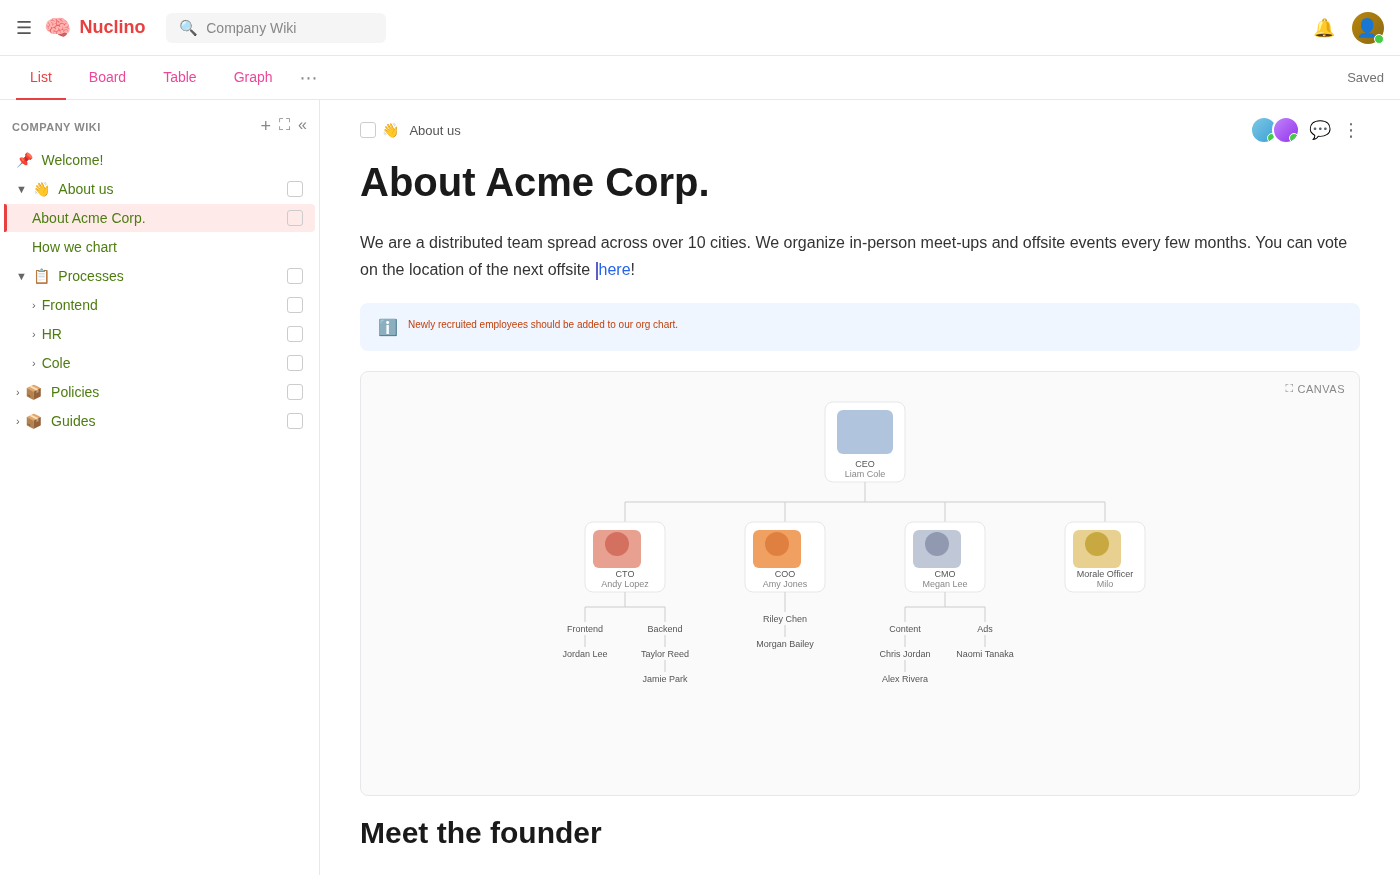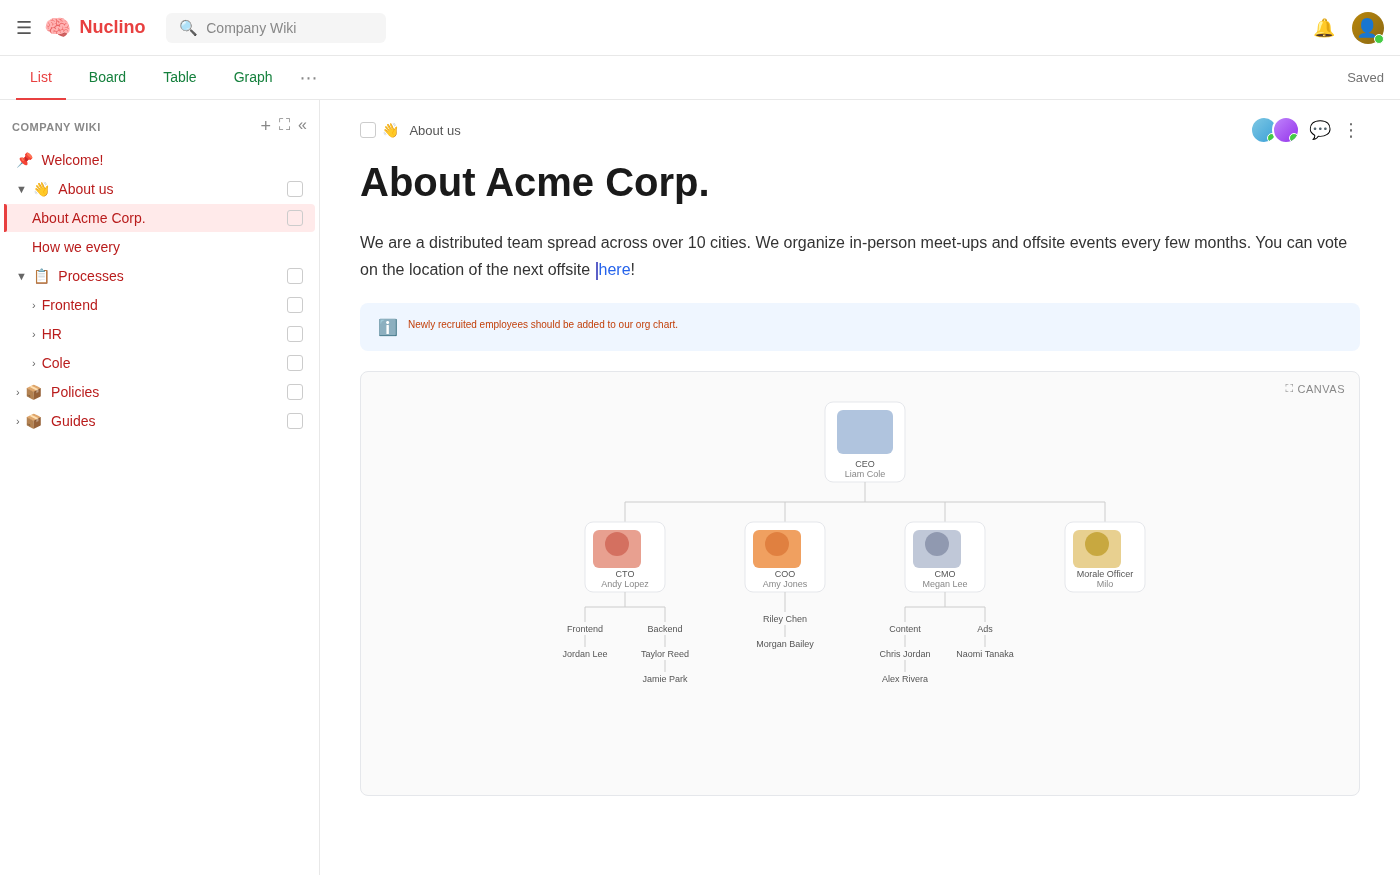--- a/index.html
+++ b/index.html
@@ -11,40 +11,40 @@
     .logo { display: flex; align-items: center; gap: 8px; font-weight: 700; font-size: 18px; color: #e84040; margin-right: 20px; }
     .logo-brain { color: #e84040; font-size: 22px; }
     .search-bar { display: flex; align-items: center; gap: 8px; background: #f5f5f5; border-radius: 6px; padding: 6px 14px; min-width: 220px; color: #888; cursor: pointer; }
     .topbar-right { margin-left: auto; display: flex; align-items: center; gap: 16px; }
     .notif-icon { font-size: 18px; color: #666; cursor: pointer; }
     .avatar-top { width: 32px; height: 32px; border-radius: 50%; background: linear-gradient(135deg, #b8860b, #8b6914); display: flex; align-items: center; justify-content: center; color: white; font-size: 12px; position: relative; }
     .avatar-top::after { content: ''; width: 8px; height: 8px; border-radius: 50%; background: #44cc44; position: absolute; bottom: 0; right: 0; border: 1.5px solid #fff; }
 
     
     .tabbar { display: flex; align-items: center; height: 44px; padding: 0 16px; border-bottom: 1px solid #e8e8e8; flex-shrink: 0; gap: 9px; }
-    .tab { padding: 0 14px; height: 44px; display: flex; align-items: center; font-size: 14px; color: #15803d; cursor: pointer; border-bottom: 2px solid transparent; }
+    .tab { padding: 0 14px; height: 44px; display: flex; align-items: center; font-size: 14px; color: #ec4899; cursor: pointer; border-bottom: 2px solid transparent; }
     .tab.active { color: #e84040; border-bottom: 2px solid #e84040; font-weight: 500; }
     .tab-more { margin-left: 4px; color: #888; cursor: pointer; font-size: 18px; }
     .saved-label { margin-left: auto; color: #737373; font-size: 13px; }
 
     
     .main-layout { display: flex; flex: 1; overflow: hidden; }
 
     
     .sidebar { width: 320px; border-right: 1px solid #e8e8e8; overflow-y: auto; flex-shrink: 0; padding-top: 8px; }
     .sidebar-header { display: flex; align-items: center; padding: 8px 12px; }
     .sidebar-title { font-size: 11px; font-weight: 700; color: #888; letter-spacing: 0.5px; text-transform: uppercase; flex: 1; }
     .sidebar-actions { display: flex; gap: 8px; color: #888; }
     .sidebar-actions span { cursor: pointer; font-size: 16px; }
     .sidebar-item { display: flex; align-items: center; padding: 6px 12px; cursor: pointer; border-radius: 4px; margin: 1px 4px; }
     .sidebar-item.active { background: #ffeaea; }
     .sidebar-item.active::before { content: ''; position: absolute; left: 0; top: 0; bottom: 0; width: 3px; background: #e84040; border-radius: 0 2px 2px 0; }
     .sidebar-item { position: relative; }
     .item-icon { margin-right: 8px; font-size: 14px; }
-    .item-label { font-size: 14px; color: #b91c1c; flex: 1; }
+    .item-label { font-size: 14px; color: #4d7c0f; flex: 1; }
     .item-checkbox { width: 16px; height: 16px; border: 1.5px solid #ccc; border-radius: 3px; margin-left: auto; flex-shrink: 0; }
     .chevron { margin-right: 6px; color: #666; font-size: 11px; }
     .indent1 { padding-left: 28px; }
     .pinned-icon { color: #333; margin-right: 8px; }
 
     
     .content { flex: 1; overflow-y: auto; padding: 0; }
     .content-header { display: flex; align-items: center; justify-content: space-between; padding: 16px 40px 8px; }
     .breadcrumb { display: flex; align-items: center; gap: 6px; }
     .breadcrumb-check { width: 16px; height: 16px; border: 1.5px solid #ccc; border-radius: 3px; flex-shrink: 0; }
@@ -137,21 +137,21 @@
       <span class="chevron">▼</span>
       <span class="item-icon">👋</span>
       <span class="item-label">About us</span>
       <div class="item-checkbox"></div>
     </div>
     <div class="sidebar-item indent1 active">
       <span class="item-label">About Acme Corp.</span>
       <div class="item-checkbox"></div>
     </div>
     <div class="sidebar-item indent1">
-      <span class="item-label">How we every</span>
+      <span class="item-label">How we chart</span>
     </div>
 
     <div class="sidebar-item">
       <span class="chevron">▼</span>
       <span class="item-icon">📋</span>
       <span class="item-label">Processes</span>
       <div class="item-checkbox"></div>
     </div>
     <div class="sidebar-item indent1">
       <span class="chevron" style="margin-right:6px;color:#666;font-size:11px;">›</span>
@@ -287,15 +287,16 @@
           <text x="455" y="240" text-anchor="middle" font-size="9" fill="#555">Ads</text>
           <line x1="375" y1="243" x2="375" y2="255" stroke="#ccc" stroke-width="1"></line>
           <text x="375" y="265" text-anchor="middle" font-size="9" fill="#555">Chris Jordan</text>
           <line x1="375" y1="268" x2="375" y2="280" stroke="#ccc" stroke-width="1"></line>
           <text x="375" y="290" text-anchor="middle" font-size="9" fill="#555">Alex Rivera</text>
           <line x1="455" y1="243" x2="455" y2="255" stroke="#ccc" stroke-width="1"></line>
           <text x="455" y="265" text-anchor="middle" font-size="9" fill="#555">Naomi Tanaka</text>
         </svg>
       </div>
 
+      <h2 class="meet-founder">Meet the founder</h2>
     </div>
   </div>
 </div>
 
 </body></html>

